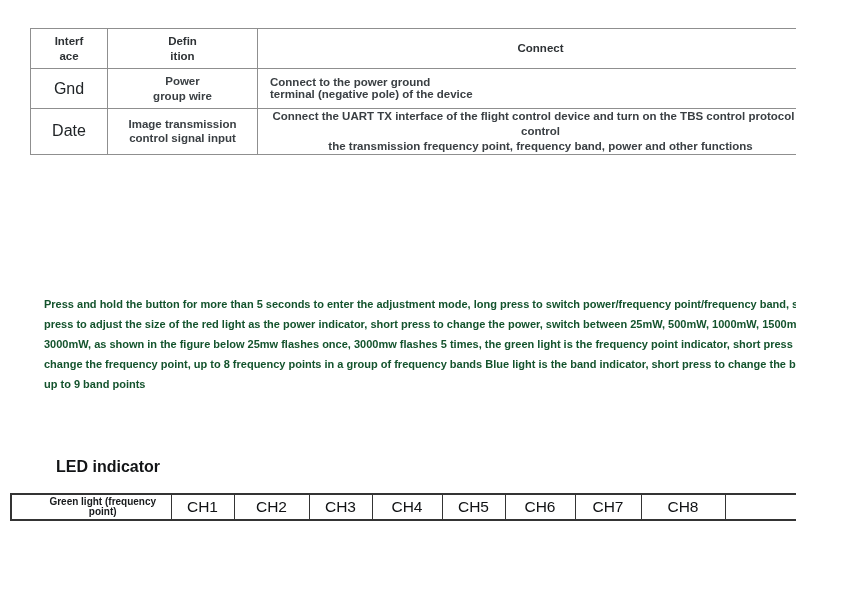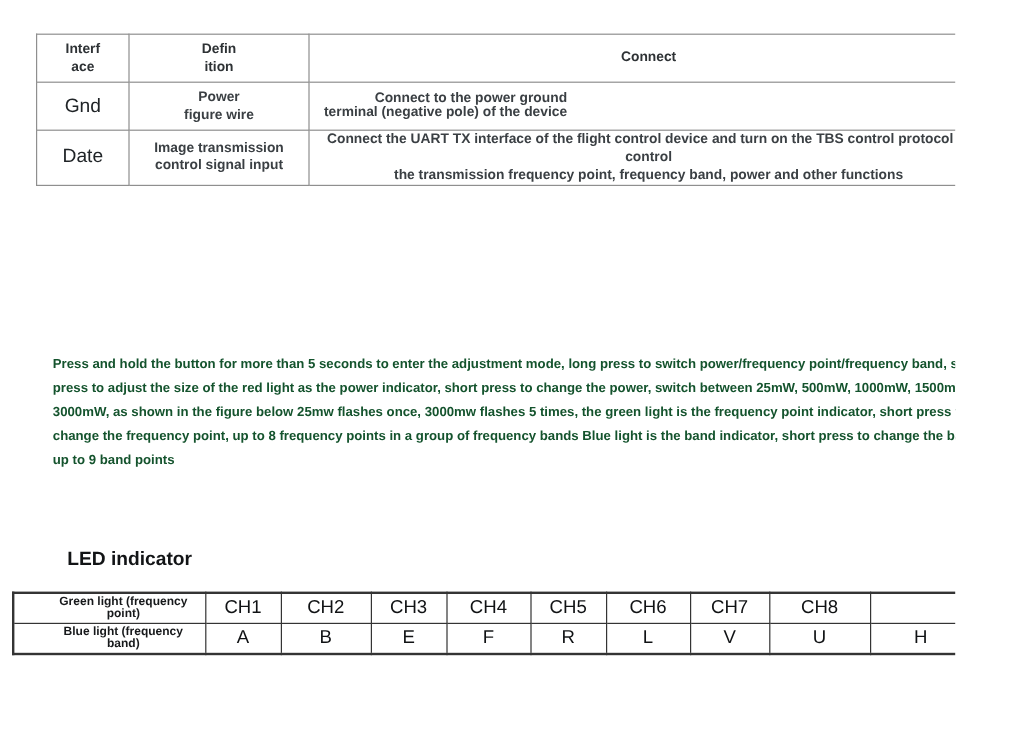--- a/index.html
+++ b/index.html
@@ -12,21 +12,21 @@
   .t1 { position:absolute; left:30px; top:28px; width:793px;
         border-collapse:collapse; table-layout:fixed; }
   .t1 td { border:1px solid #8f8f8f; vertical-align:middle; padding:0 2px; }
   .t1 .hdr { font-weight:bold; font-size:11.5px; color:#2e3235;
              text-align:center; white-space:pre-line; line-height:1.3; }
   .t1 .ifc { font-size:16px; font-weight:400; color:#202427; text-align:center; }
   .t1 .def { font-weight:bold; font-size:11.5px; color:#3a3f43;
              text-align:center; white-space:pre-line; line-height:1.25; }
   .t1 .conc { font-weight:bold; font-size:11.5px; color:#3a3f43;
               text-align:center; white-space:pre-line; line-height:1.3; }
-  .t1 .gnd-block { width:fit-content; margin-left:10px; text-align:right;
+  .t1 .gnd-block { width:fit-content; margin-left:10px; text-align:left;
                    white-space:pre-line; font-weight:bold; font-size:11.5px;
                    color:#3a3f43; line-height:1.0; }
   .t1 .video-block { width:fit-content; margin-left:12px; text-align:left;
                      white-space:pre-line; font-weight:bold; font-size:11.5px;
                      color:#3a3f43; line-height:0.78; }
   .t1 .rh { height:40px; } .t1 .rvcc { height:49px; } .t1 .rgnd { height:40px;padding-left:22px; }
   .t1 .rdate { height:37px; } .t1 .rvideo { height:44px; }
 
   
   .para { position:absolute; left:44px; top:294px; width:778px;
@@ -60,21 +60,21 @@
         <tr class="rh">
       <td class="hdr">Interf
 ace</td>
       <td class="hdr">Defin
 ition</td>
       <td class="hdr">Connect</td>
     </tr>
     <tr class="rgnd">
       <td class="ifc">Gnd</td>
       <td class="def">Power
-figure wire</td>
+group wire</td>
       <td>
         <div class="gnd-block">Connect to the power ground
 terminal (negative pole) of the device</div>
       </td>
     </tr>
     <tr class="rdate">
       <td class="ifc">Date</td>
       <td class="def">Image transmission
 control signal input</td>
       <td class="conc">Connect the UART TX interface of the flight control device and turn on the TBS control protocol to control
@@ -107,29 +107,16 @@
       <td class="val">CH1</td>
       <td class="val">CH2</td>
       <td class="val">CH3</td>
       <td class="val">CH4</td>
       <td class="val">CH5</td>
       <td class="val">CH6</td>
       <td class="val">CH7</td>
       <td class="val">CH8</td>
       <td class="val"></td>
     </tr>
-    <tr>
-      <td class="lbl-sm">Blue light (frequency
-band)</td>
-      <td class="val">A</td>
-      <td class="val">B</td>
-      <td class="val">E</td>
-      <td class="val">F</td>
-      <td class="val">R</td>
-      <td class="val">L</td>
-      <td class="val">V</td>
-      <td class="val">U</td>
-      <td class="val">H</td>
-    </tr>
   </tbody>
     </table>
 
 </div>
 
 </body></html>

